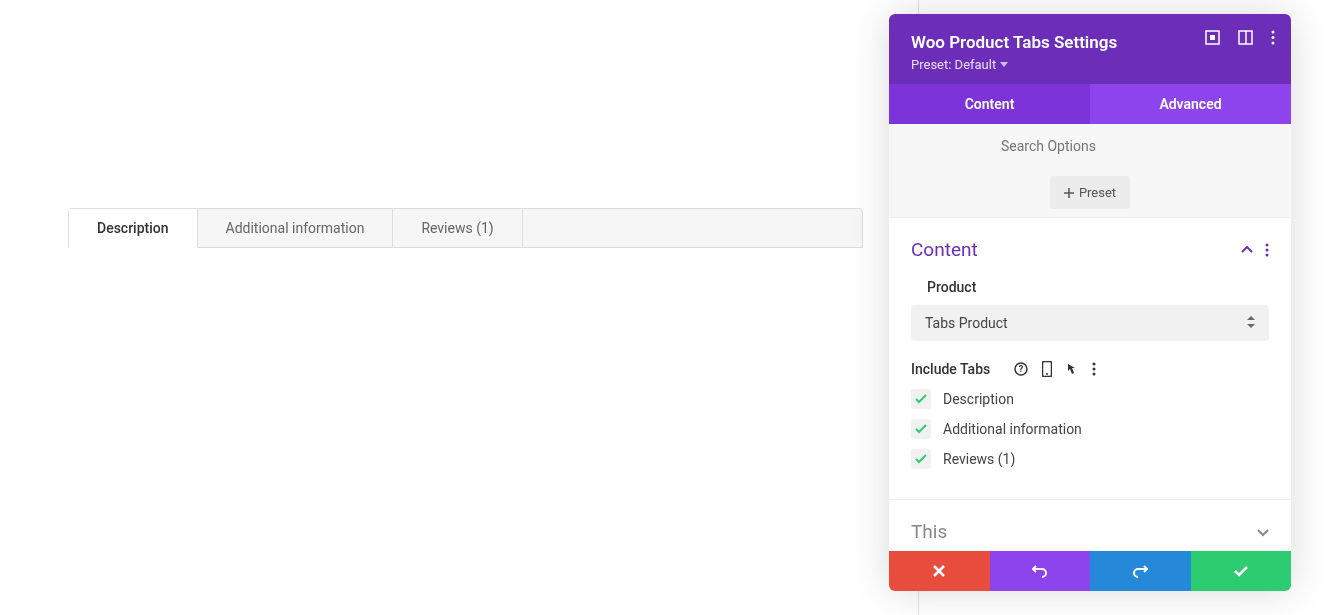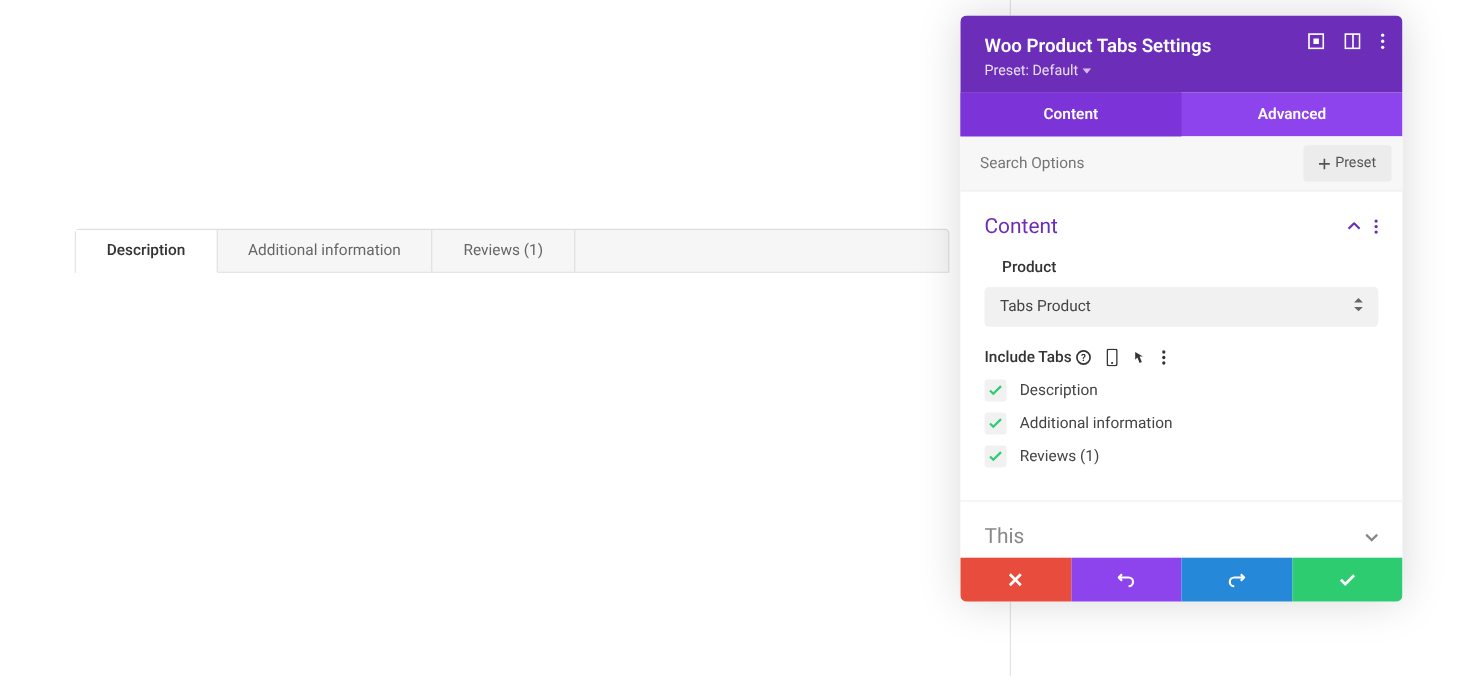--- a/index.html
+++ b/index.html
@@ -9,46 +9,46 @@
 .preview { position: absolute; left: 68px; top: 208px; width: 795px; }
 .tabs-row { display: flex; border: 1px solid #ddd; background: #f6f6f6; border-radius: 4px 4px 0 0; }
 .tab { padding: 11px 28px; font-size: 14px; color: #666; cursor: pointer; border-right: 1px solid #ddd; }
 .tab.active { background: #fff; color: #333; font-weight: 500; border-bottom: 1px solid #fff; margin-bottom: -1px; }
 .tab-content { border: 1px solid #ddd; border-top: none; padding: 24px 28px 32px; font-size: 14px; color: #555; background: #fff; border-radius: 0 0 4px 4px; }
 
 
 .vline { position: absolute; left: 918px; top: 0; width: 1px; height: 615px; background: #e0e0e0; }
 
 
-.panel { position: absolute; right: 56px; top: 14px; width: 402px; background: #fff; box-shadow: 0 0 40px rgba(0,0,0,0.15); border-radius: 6px; overflow: hidden; }
+.panel { position: absolute; right: 40px; top: 14px; width: 402px; background: #fff; box-shadow: 0 0 40px rgba(0,0,0,0.15); border-radius: 6px; overflow: hidden; }
 
 .panel-header { background: #6c2eb9; color: #fff; padding: 18px 22px 12px; position: relative; }
 .panel-title { font-size: 17px; font-weight: 600; }
 .panel-preset { font-size: 13px; opacity: 0.85; margin-top: 5px; display: flex; align-items: center; gap: 4px; }
 .header-icons { position: absolute; right: 16px; top: 16px; display: flex; gap: 18px; align-items: center; }
 .header-icons span { cursor: pointer; display: flex; align-items: center; }
 
 .panel-tabs { display: flex; background: #8e44ec; }
 .ptab { flex: 1; text-align: center; padding: 12px 0; font-size: 14px; color: #fff; font-weight: 600; cursor: pointer; }
 .ptab.active { background: #7c34d8; }
 
-.search-row { display: flex; align-items: center; background: #f7f7f8; border-bottom: 1px solid #eee; }
+.search-row { display: flex; align-items: center; background: #f7f7f8; border-bottom: 1px solid #eee; flex-direction: column; }
 .search-input { flex: 1; border: none; background: transparent; padding: 14px 18px; font-size: 14px; color: #888; outline: none; }
 .filter-btn { background: #ececec; border: none; padding: 9px 14px; margin: 8px 10px; font-size: 13px; color: #555; border-radius: 3px; cursor: pointer; display: flex; align-items: center; gap: 5px; }
 
 .section { padding: 20px 22px; border-bottom: 1px solid #eee; }
 .section-head { display: flex; align-items: center; justify-content: space-between; margin-bottom: 18px; }
 .section-title { font-size: 19px; color: #6c2eb9; font-weight: 400; }
 .section-actions { display: flex; gap: 12px; align-items: center; color: #6c2eb9; }
 .section-actions span { cursor: pointer; display: flex; }
 
 .field-label { font-size: 14px; color: #333; font-weight: 500; margin-bottom: 10px; margin-left: 16px; }
 .select-wrap { position: relative; background: #f1f1f2; border-radius: 4px; padding: 10px 14px; font-size: 14px; color: #444; display: flex; justify-content: space-between; align-items: center; cursor: pointer; margin-bottom: 20px; }
 
-.include-row { display: flex; align-items: center; gap: 4px; margin-bottom: 12px; }
+.include-row { display: flex; align-items: center; gap: 24px; margin-bottom: 12px; }
 .include-label { font-size: 14px; color: #333; font-weight: 500; }
 .include-icons { display: flex; gap: 14px; align-items: center; }
 .include-icons span { cursor: pointer; display: flex; }
 
 .check-item { display: flex; align-items: center; gap: 12px; margin-bottom: 10px; }
 .check-box { width: 20px; height: 20px; background: #f1f1f2; border-radius: 3px; display: flex; align-items: center; justify-content: center; cursor: pointer; }
 .check-label { font-size: 14px; color: #444; }
 
 .section-link { padding: 20px 22px 8px; display: flex; justify-content: space-between; align-items: center; }
 .section-link .section-title { color: #888; }

